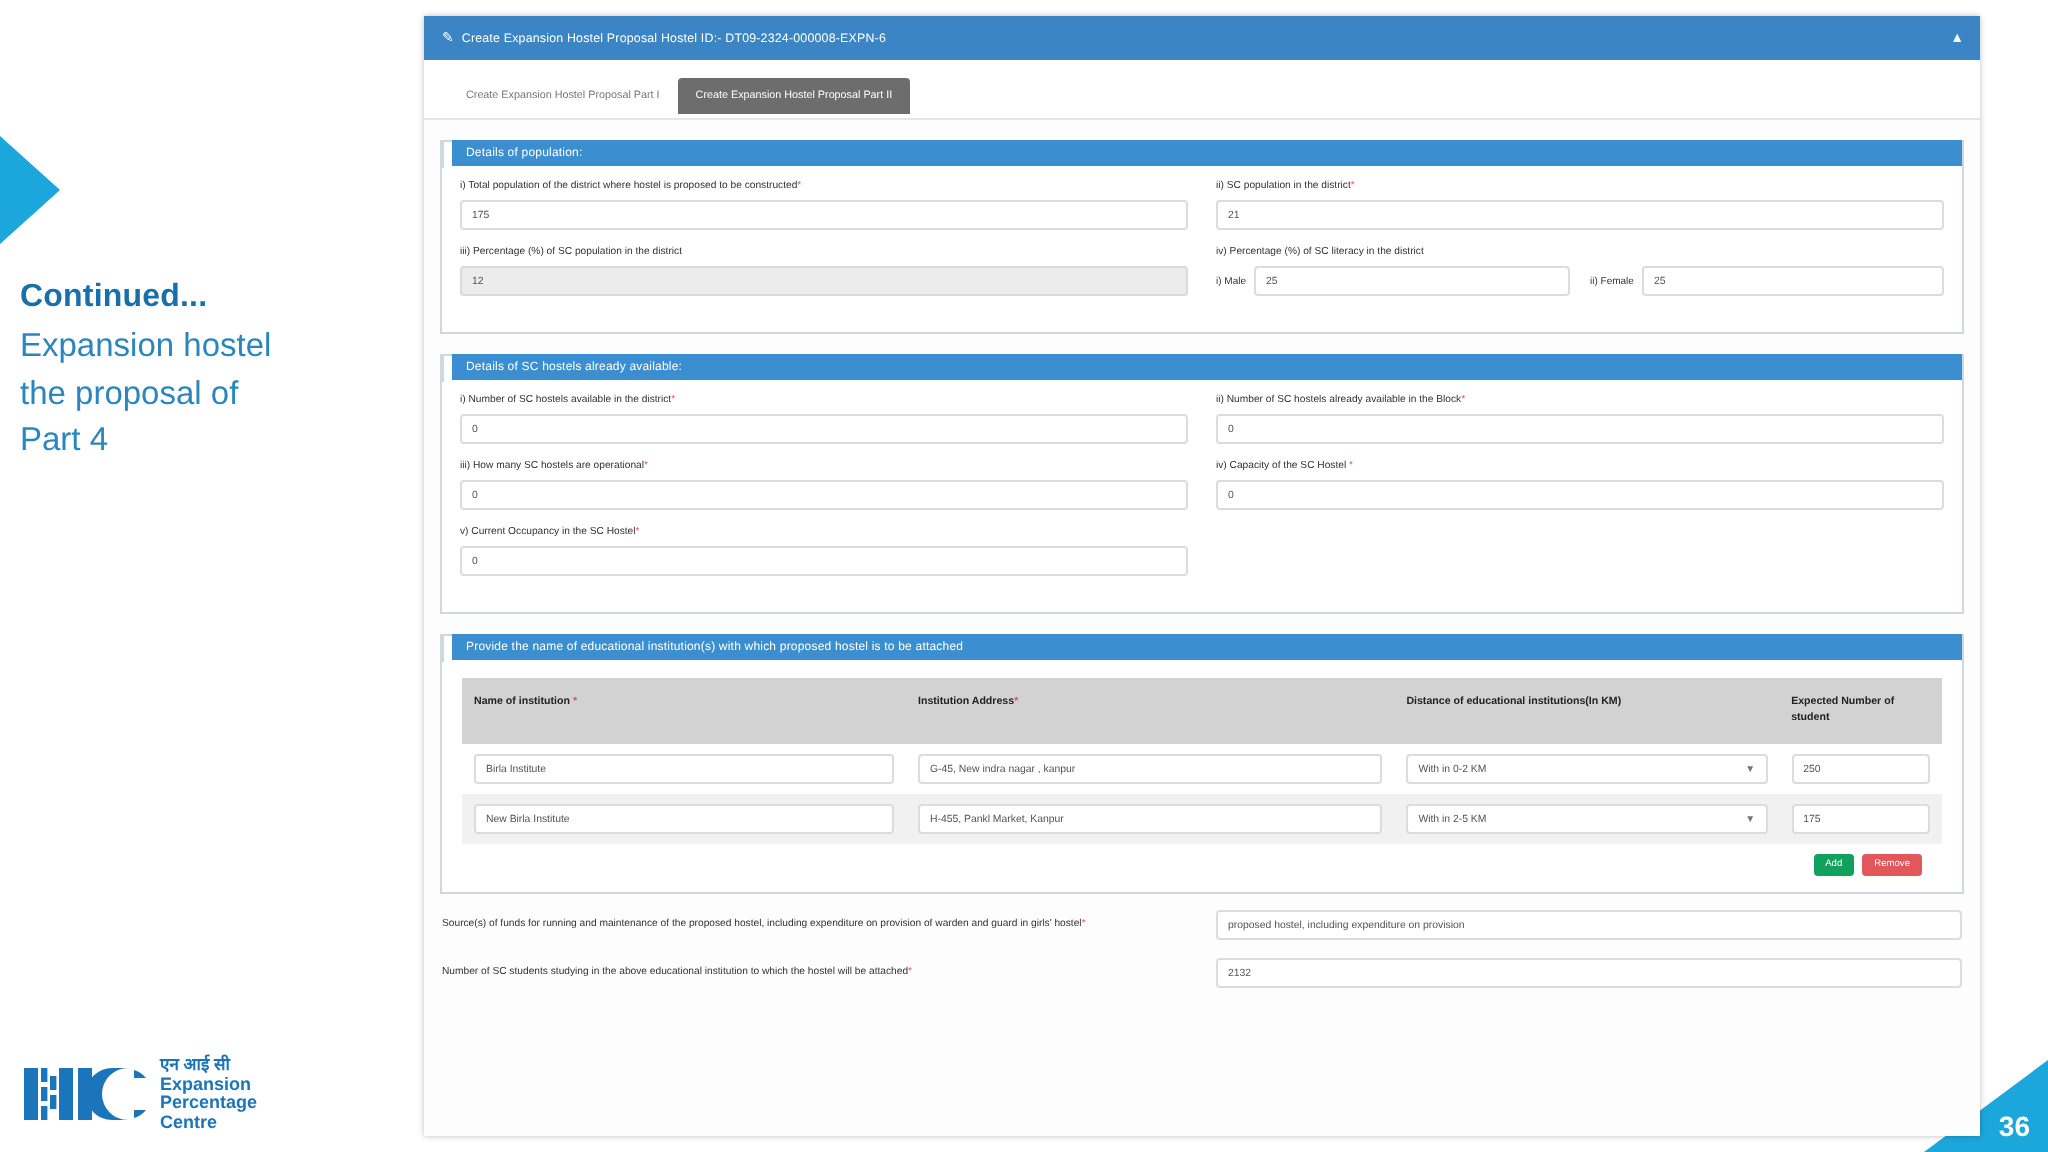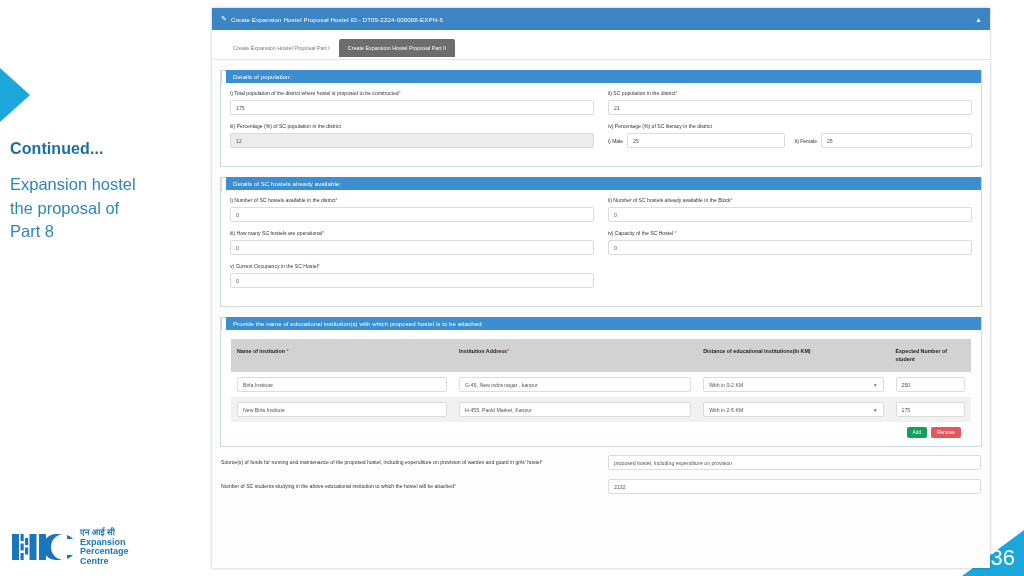--- a/index.html
+++ b/index.html
@@ -17,21 +17,21 @@
     border-top: 27px solid transparent;
     border-bottom: 27px solid transparent;
     border-left: 30px solid #1ba7dc;
   }
   .slide-text {
     position: absolute; left: 10px; top: 140px; width: 185px;
     color: #1a79b5;
   }
   .slide-text .hd {
     font-size: 16px; font-weight: bold; color: #1a6fa8;
-    letter-spacing: .1px; margin-bottom: 15px;
+    letter-spacing: .1px; margin-bottom: 4px;
   }
   .slide-text .body {
     font-size: 16.5px; line-height: 23.5px;
     color: #2b86bd; text-align: justify;
   }
   .slide-text .body span { display: block; }
 
   
   .nic {
     position: absolute; left: 12px; bottom: 10px;
@@ -48,21 +48,21 @@
     overflow: hidden;
   }
   .corner .tri {
     position: absolute; right: 0; bottom: 0;
     width: 0; height: 0;
     border-bottom: 46px solid #1ba7dc;
     border-left: 62px solid transparent;
   }
   .corner .num {
     position: absolute; right: 9px; bottom: 5px;
-    color: #fff; font-size: 22px; font-weight: 400;
+    color: #fff; font-size: 14px; font-weight: 700;
   }
 
   
   .shot {
     position: absolute; left: 212px; top: 8px;
     width: 778px; height: 560px;
     background: #fdfdfd;
     box-shadow: 0 0 3px rgba(0,0,0,.25);
     overflow: hidden;
     font-size: 5.2px;
@@ -159,21 +159,21 @@
 </head>
 <body>
 
 <div class="slide-arrow"></div>
 
 <div class="slide-text">
   <div class="hd">Continued...</div>
   <div class="body">
     <span>Expansion hostel</span>
     <span>the proposal of</span>
-    <span>Part 8</span>
+    <span>Part 4</span>
   </div>
 </div>
 
 <div class="nic">
   <svg width="62" height="26" viewBox="0 0 62 26">
     <g fill="#1b75bb">
       <rect x="0" y="0" width="7" height="26"></rect>
       <rect x="8.5" y="0" width="3.2" height="7"></rect>
       <rect x="8.5" y="9.5" width="3.2" height="7"></rect>
       <rect x="8.5" y="19" width="3.2" height="7"></rect>

